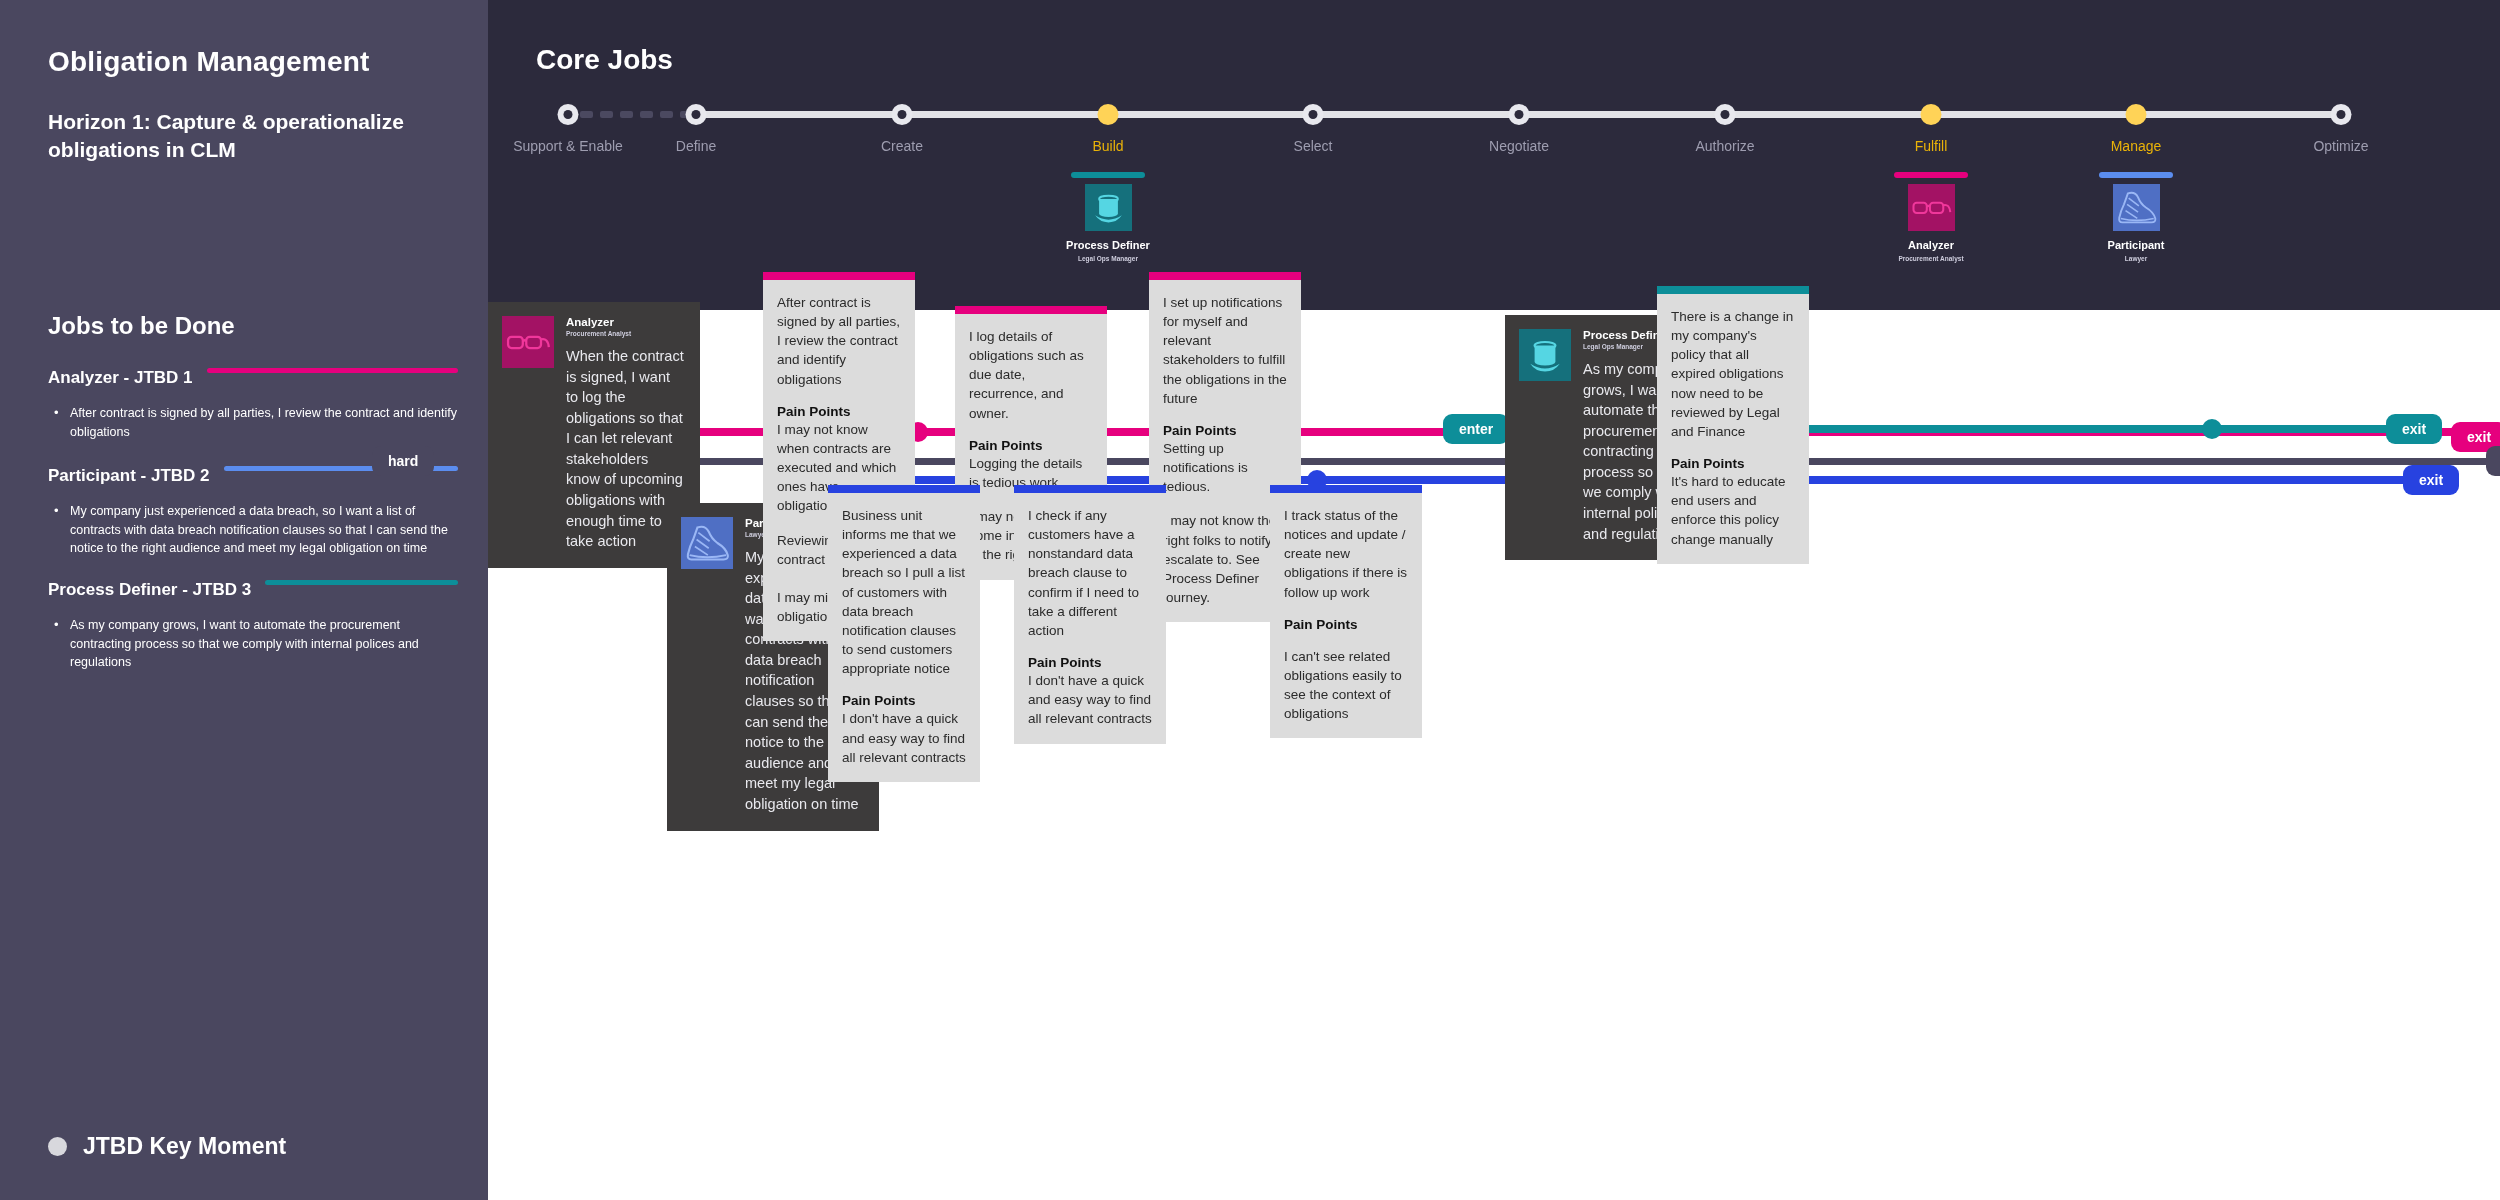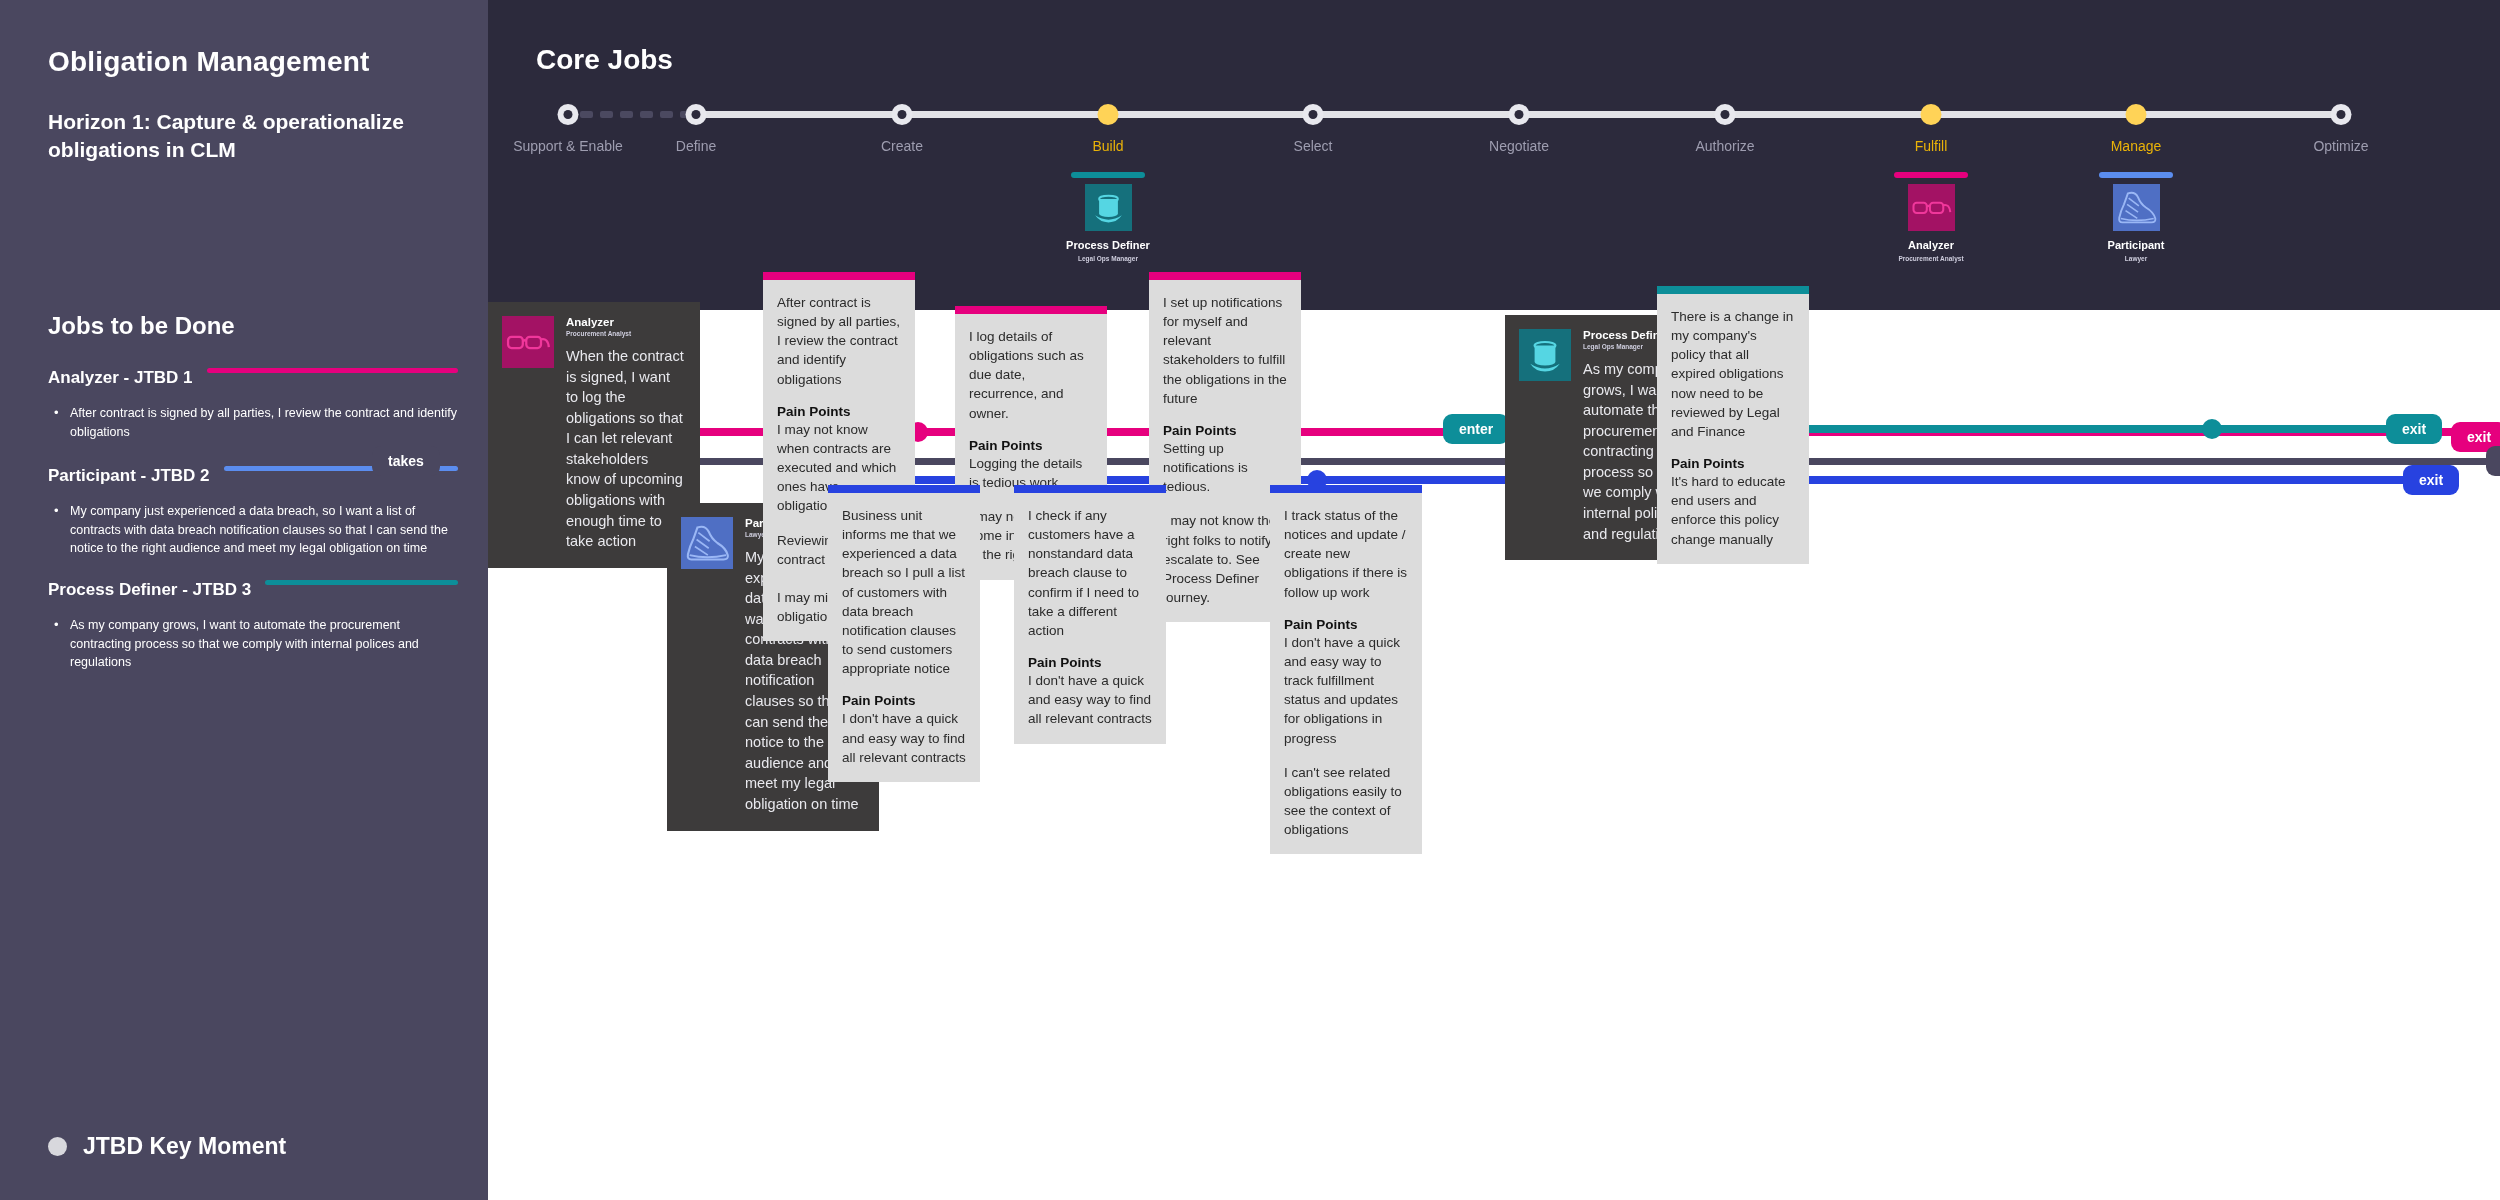--- a/index.html
+++ b/index.html
@@ -294,21 +294,21 @@
     <div class="node-dot" style="left:318px;top:122px;background:#e6007e;"></div>
     <div class="node-dot" style="left:430px;top:122px;background:#e6007e;"></div>
     <div class="node-dot" style="left:556px;top:122px;background:#e6007e;"></div>
 
     <div class="line" style="left:1000px;top:115px;width:922px;background:#0d8e99;"></div>
     <div class="pill" style="left:955px;top:119px;background:#0d8e99;">enter</div>
     <div class="pill" style="left:1898px;top:119px;background:#0d8e99;">exit</div>
     <div class="node-dot" style="left:1724px;top:119px;background:#0d8e99;"></div>
 
     <div class="line" style="left:100px;top:148px;width:1906px;background:#4a475f;height:7px;"></div>
-    <div class="pill" style="left:-116px;top:151px;background:#4a475f;">takes</div>
+    <div class="pill" style="left:-116px;top:151px;background:#4a475f;">hard</div>
     <div class="pill" style="left:1998px;top:151px;background:#4a475f;">end</div>
 
     <div class="line" style="left:330px;top:166px;width:1609px;background:#2742e0;"></div>
     <div class="line" style="left:290px;top:160px;width:52px;background:#2742e0;transform:rotate(17deg);transform-origin:left center;"></div>
     <div class="pill" style="left:282px;top:184px;background:#2742e0;">enter</div>
     <div class="pill" style="left:1915px;top:170px;background:#2742e0;">exit</div>
     <div class="node-dot" style="left:386px;top:170px;background:#2742e0;"></div>
     <div class="node-dot" style="left:606px;top:170px;background:#2742e0;"></div>
     <div class="node-dot" style="left:829px;top:170px;background:#2742e0;"></div>
 
@@ -407,19 +407,18 @@
             <div class="sc-text">I check if any customers have a nonstandard data breach clause to confirm if I need to take a different action</div>
             <div class="sc-pp-head">Pain Points</div>
             <div class="sc-pp">I don't have a quick and easy way to find all relevant contracts</div>
           </div>
         </div>
         <div class="scard" style="left: 782px; top: 175px; width: 152px;">
           <div class="sc-top" style="background:#2742e0;"></div>
           <div class="sc-inner">
             <div class="sc-text">I track status of the notices and update / create new obligations if there is follow up work</div>
             <div class="sc-pp-head">Pain Points</div>
-            <div class="sc-pp">I don't have a quick and easy way to track fulfillment status and updates for obligations in progress</div>
             <div class="sc-pp2">I can't see related obligations easily to see the context of obligations</div>
           </div>
         </div>
       </div>
   </main>
 </div>
 
 </body></html>

